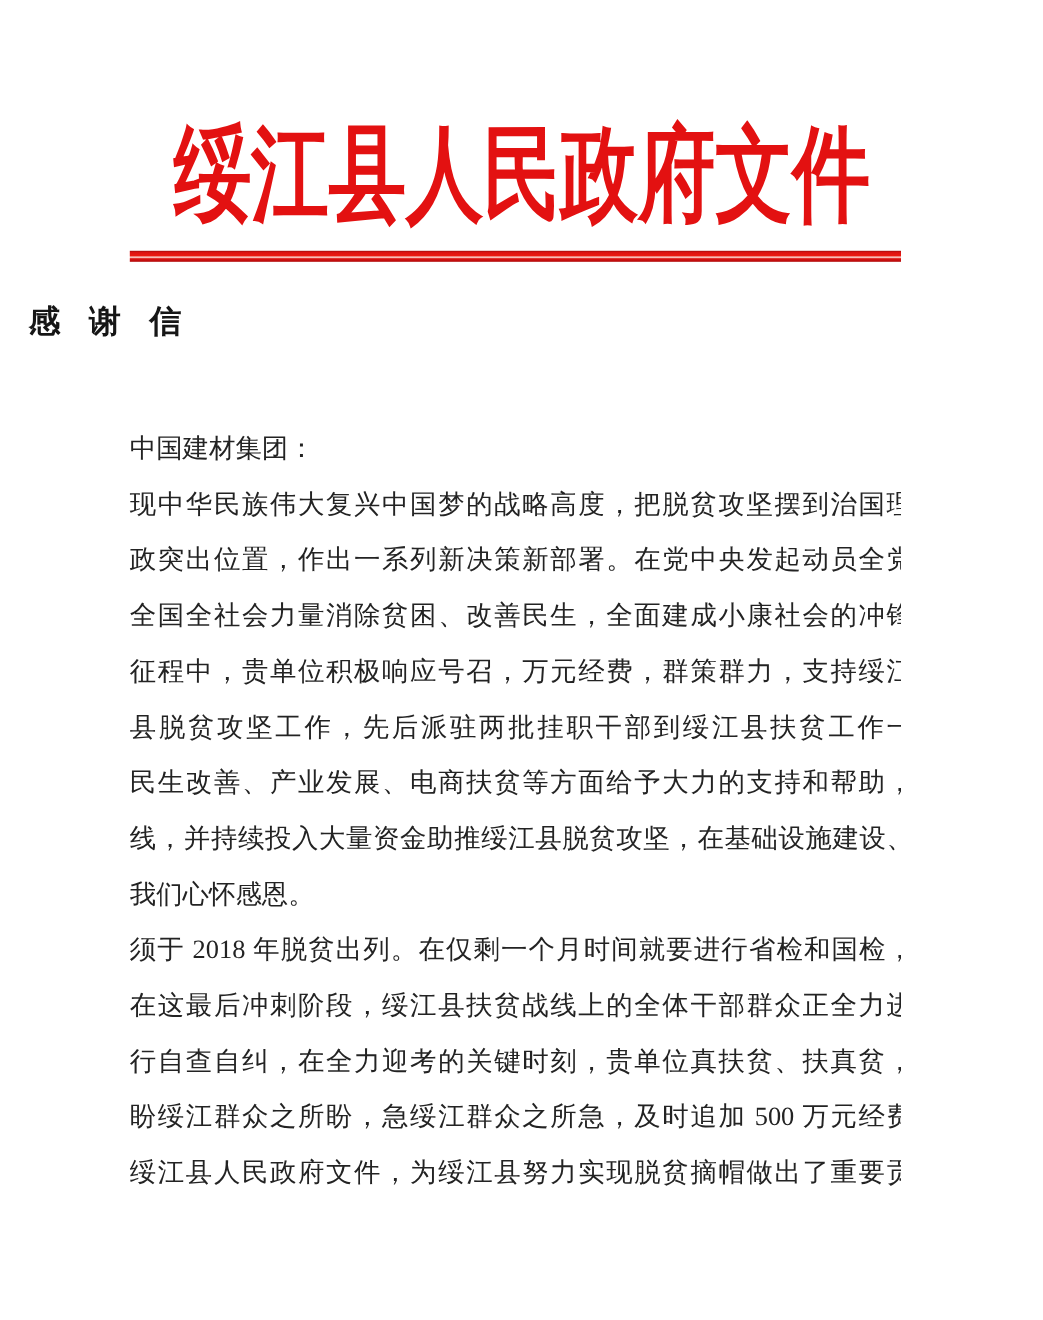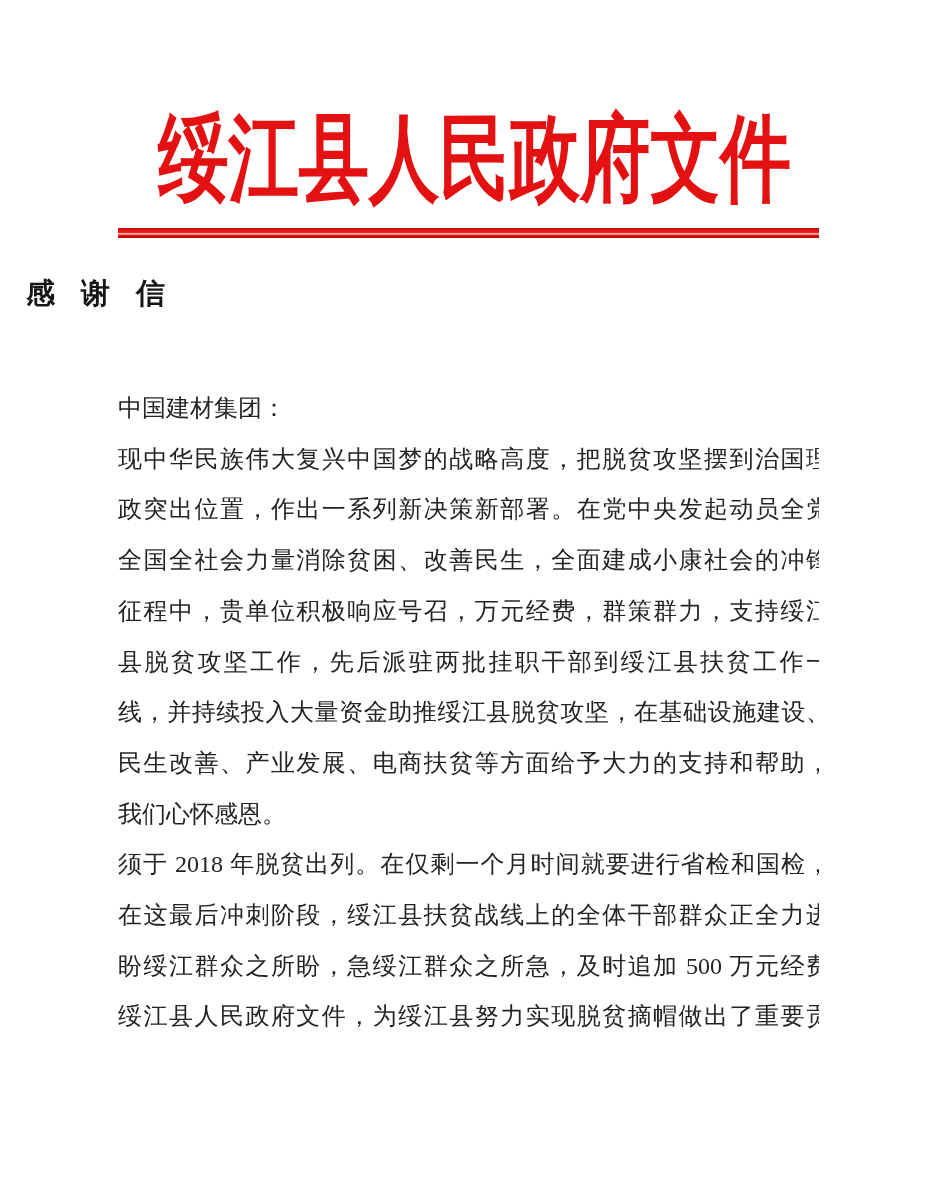--- a/index.html
+++ b/index.html
@@ -100,22 +100,23 @@
 
   <div class="letter-title">感谢信</div>
 
   <div class="body-text">
     <div class="line noj">中国建材集团：</div>
     <div class="line">现中华民族伟大复兴中国梦的战略高度，把脱贫攻坚摆到治国理</div>
     <div class="line">政突出位置，作出一系列新决策新部署。在党中央发起动员全党</div>
     <div class="line">全国全社会力量消除贫困、改善民生，全面建成小康社会的冲锋</div>
     <div class="line">征程中，贵单位积极响应号召，万元经费，群策群力，支持绥江</div>
     <div class="line">县脱贫攻坚工作，先后派驻两批挂职干部到绥江县扶贫工作一</div>
+    <div class="line">民生改善、产业发展、电商扶贫等方面给予大力的支持和帮助，</div>
     <div class="line">线，并持续投入大量资金助推绥江县脱贫攻坚，在基础设施建设、</div>
-    <div class="line">民生改善、产业发展、电商扶贫等方面给予大力的支持和帮助，</div>
     <div class="line noj">我们心怀感恩。</div>
     <div class="line">须于 2018 年脱贫出列。在仅剩一个月时间就要进行省检和国检，</div>
     <div class="line">在这最后冲刺阶段，绥江县扶贫战线上的全体干部群众正全力进</div>
+    <div class="line">行自查自纠，在全力迎考的关键时刻，贵单位真扶贫、扶真贫，</div>
     <div class="line">盼绥江群众之所盼，急绥江群众之所急，及时追加 500 万元经费</div>
     <div class="line">绥江县人民政府文件，为绥江县努力实现脱贫摘帽做出了重要贡</div>
   </div>
 
 </div>
 
 </body></html>

